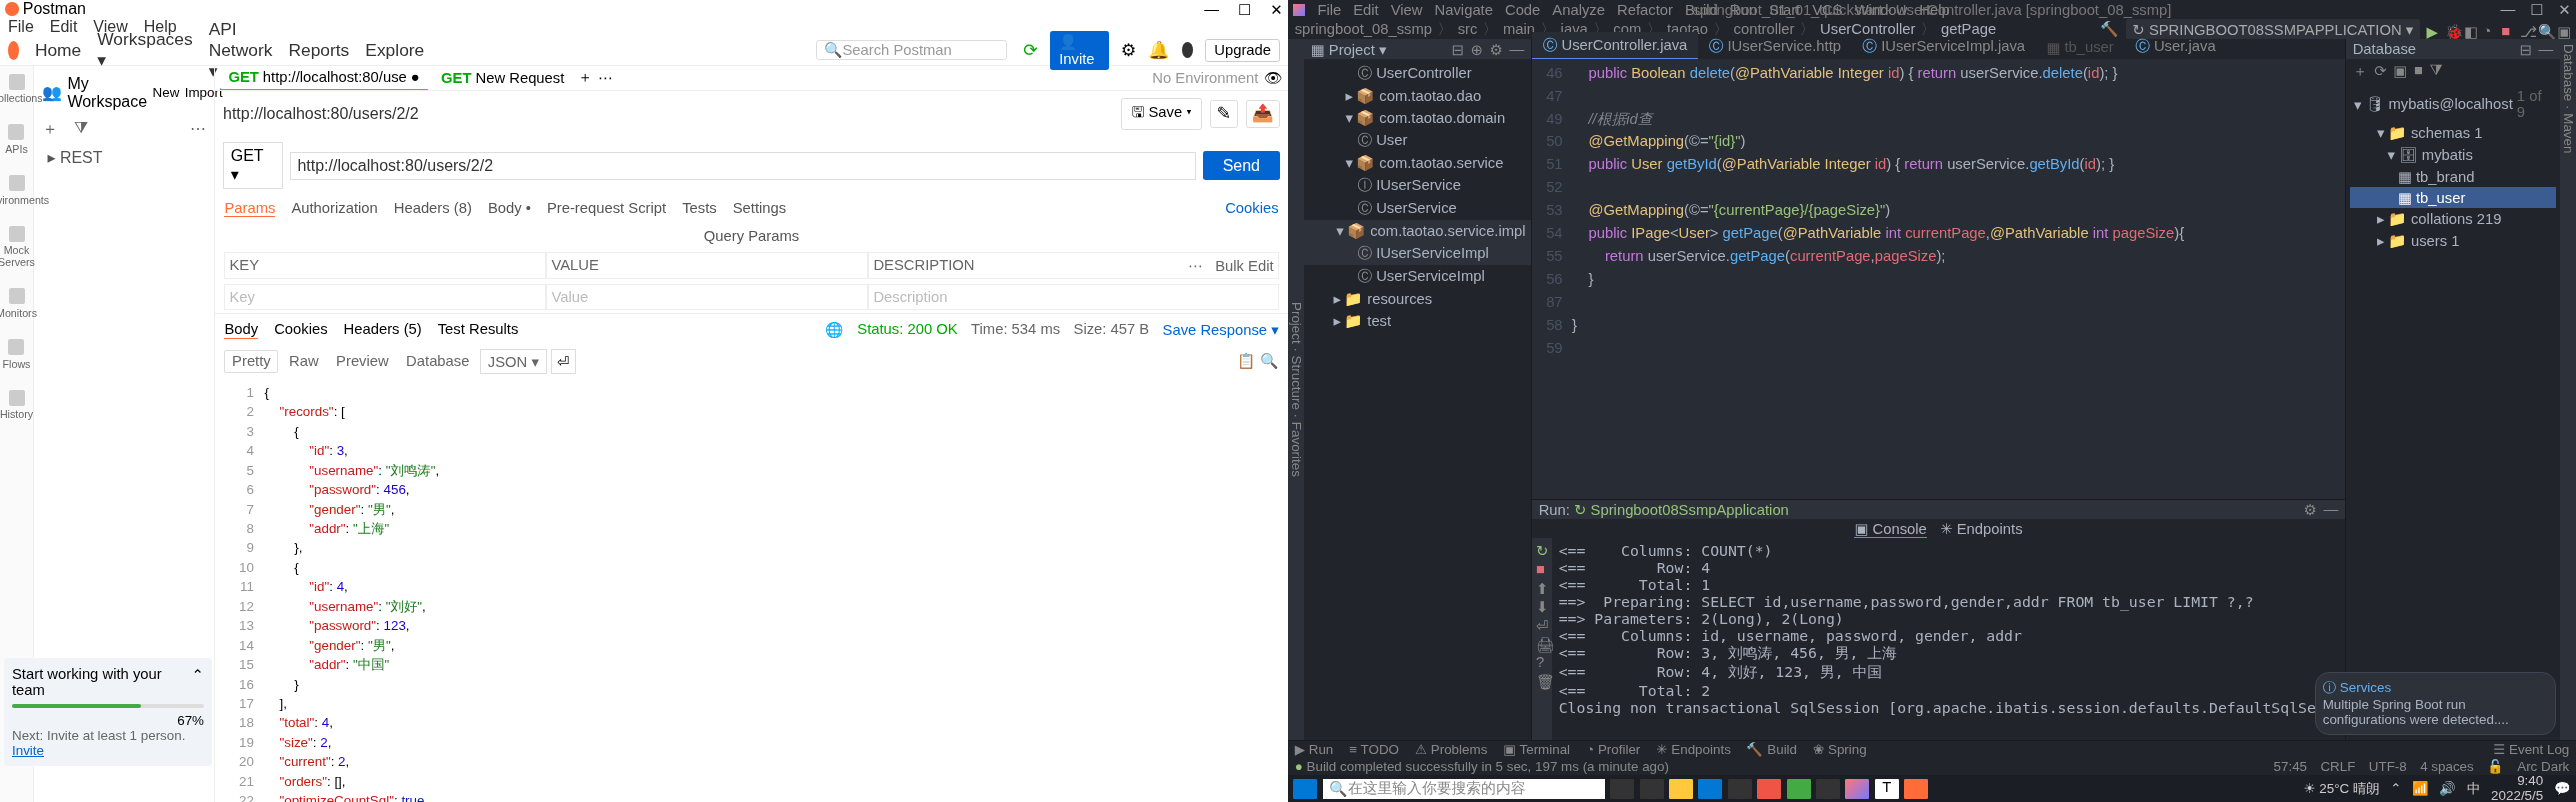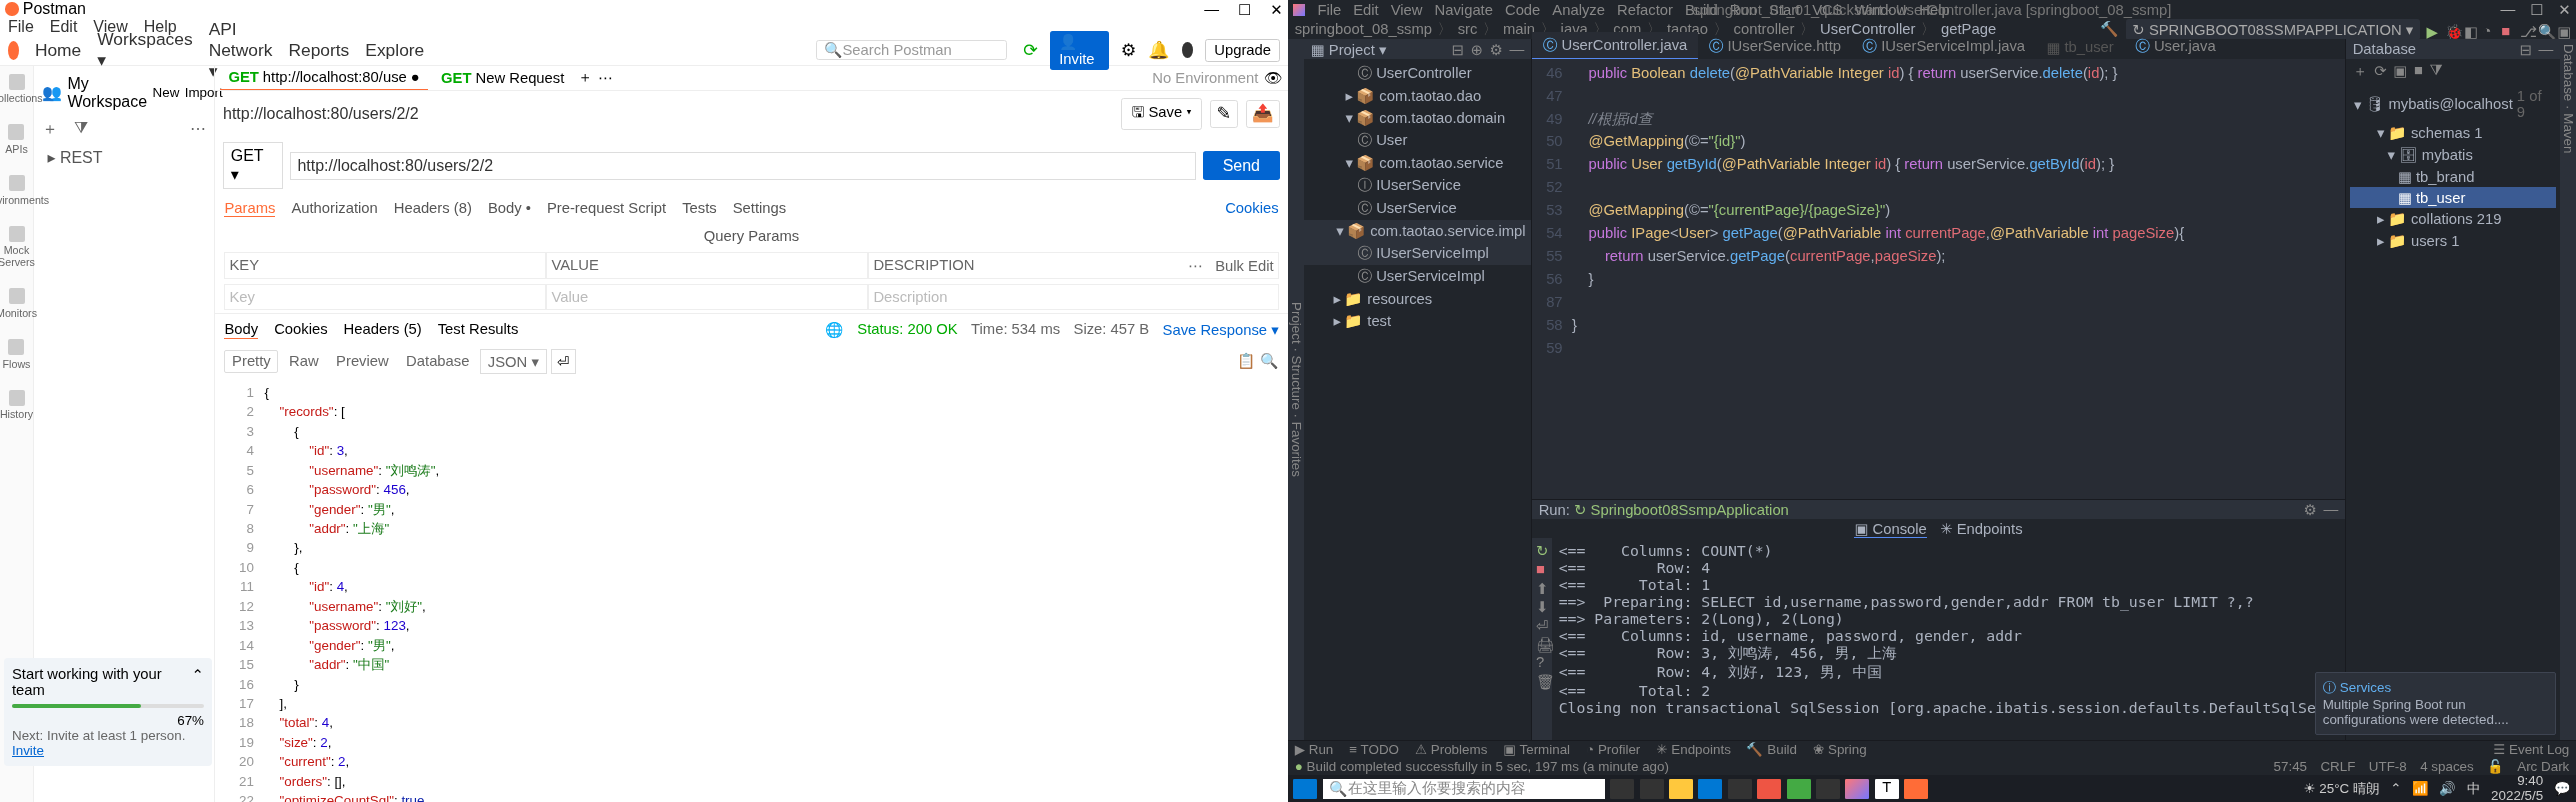--- a/index.html
+++ b/index.html
@@ -120,21 +120,21 @@
 .ij-db-hdr { height: 20px; background: #2c313a; display: flex; align-items: center; padding: 0 6.7px; }
 .ij-db-tools { display: flex; gap: 6.7px; color: #888; padding: 2.7px 6.7px; }
 .ij-db-tree { padding: 2.7px 4px; font-size: 14.8px; }
 .ij-db-row { padding: 2px 4px; display: flex; align-items: center; gap: 4px; }
 .ij-db-row.sel { background: #3b5b93; color: #fff; }
 .ij-gutter-right { width: 16px; background: #2c313a; writing-mode: vertical-rl; font-size: 13.4px; color: #888; padding: 5.4px 0; }
 .ij-bottombar { height: 17.4px; background: #21252b; border-top: 0.7px solid #181a1f; display: flex; align-items: center; padding: 0 6.7px; gap: 16px; font-size: 13.4px; color: #888; }
 .ij-bottom-right { margin-left: auto; display: flex; gap: 13.4px; }
 .ij-statusbar { height: 17.4px; background: #21252b; display: flex; align-items: center; padding: 0 6.7px; font-size: 13.4px; color: #888; }
 .ij-status-right { margin-left: auto; display: flex; gap: 13.4px; }
-.ij-notif { position: absolute; right: 20px; bottom: 67px; width: 241px; background: #2c313a; border: 0.7px solid #3e4451; padding: 6.7px; font-size: 13.4px; border-radius: 2px; }
+.ij-notif { position: absolute; right: 20px; bottom: 67px; width: 241px; background: #2c313a; border: 0.7px solid #3e4451; padding: 6.7px; font-size: 13.4px; border-radius: 14px; }
 .ij-notif .title { color: #61afef; }
 .ij-taskbar { height: 27px; background: #1b1e24; display: flex; align-items: center; padding: 0 5.4px; gap: 5.4px; }
 .ij-task-search { width: 282px; height: 20px; background: #fff; color: #888; padding: 0 6.7px; display: flex; align-items: center; font-size: 14.8px; }
 .ij-task-icon { width: 24px; height: 20px; background: #333; border-radius: 1.3px; }
 .ij-task-right { margin-left: auto; color: #ccc; font-size: 13.4px; display: flex; gap: 10.7px; align-items: center; }
 </style>
 </head>
 <body>
 
 <div class="half postman">

